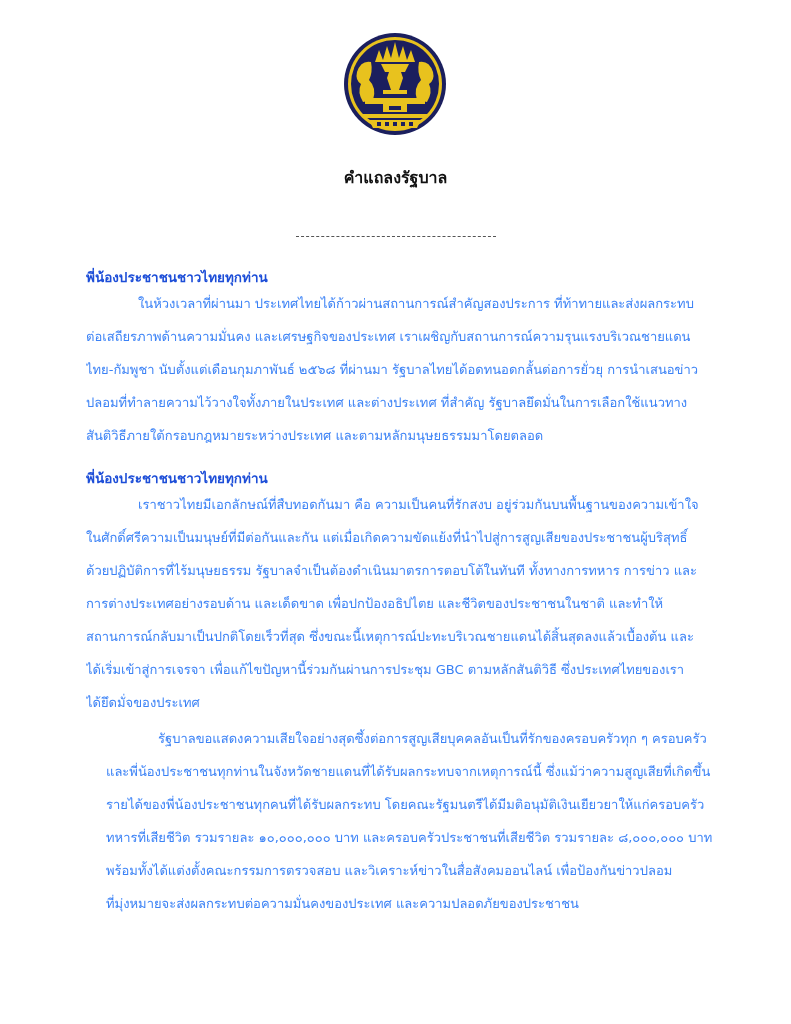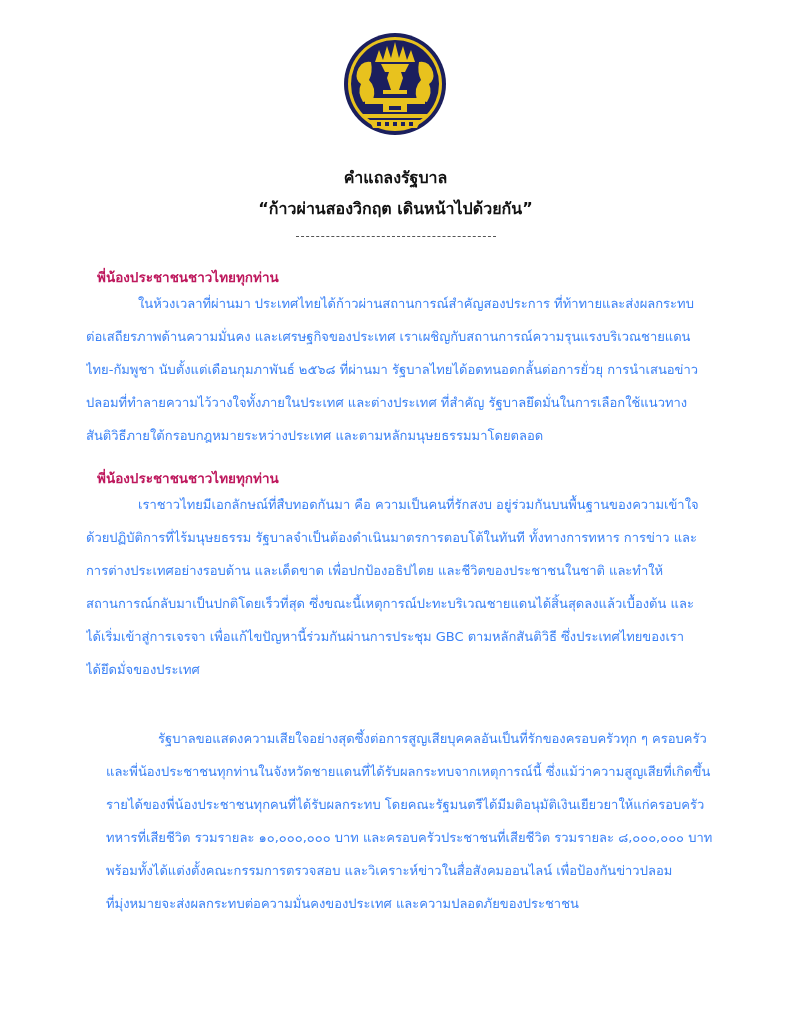--- a/index.html
+++ b/index.html
@@ -16,21 +16,21 @@
     position: absolute; left: 0; width: 791px; text-align: center;
     font-size: 16px; font-weight: bold; color: #111;
   }
   .t1 { top: 165px; }
   .t2 { top: 196px; }
   .divider {
     position: absolute; left: 296px; top: 236px; width: 200px; height: 0;
     border-top: 1px dashed #555;
   }
   .heading {
-    position: absolute; left: 97px; font-size: 13.5px; font-weight: bold; color: #be185d;
+    position: absolute; left: 86px; font-size: 13.5px; font-weight: bold; color: #1d4ed8;
   }
   .para {
     position: absolute; left: 86px; width: 624px;
     font-size: 13px; line-height: 33px; color: #3b82f6;
     text-align: justify;
   }
   .para .line { display: block; white-space: nowrap; overflow: hidden; }
   .para .indent { padding-left: 52px; }
 </style>
 </head>
@@ -55,35 +55,35 @@
       <rect x="22" y="66" width="60" height="6" fill="#e8c21e"></rect>
       <rect x="40" y="72" width="24" height="8" fill="#e8c21e"></rect>
       <rect x="46" y="74" width="12" height="4" fill="#1b1f5e"></rect>
       <rect x="20" y="82" width="64" height="4" fill="#e8c21e"></rect>
       <path d="M26 88 L78 88 L74 96 L30 96 Z" fill="#e8c21e"></path>
       <path d="M34 90 h4 v4 h-4z M42 90 h4 v4 h-4z M50 90 h4 v4 h-4z M58 90 h4 v4 h-4z M66 90 h4 v4 h-4z" fill="#1b1f5e"></path>
     </svg>
   </div>
 
   <div class="title t1">คำแถลงรัฐบาล</div>
-  <div class="title t2">“ก้าวผ่านสองวิกฤต เดินหน้าไปด้วยกัน”</div>
   <div class="divider"></div>
 
   <div class="heading" style="top:266px;">พี่น้องประชาชนชาวไทยทุกท่าน</div>
   <div class="para" style="top:287px;">
     <span class="line indent">ในห้วงเวลาที่ผ่านมา ประเทศไทยได้ก้าวผ่านสถานการณ์สำคัญสองประการ ที่ท้าทายและส่งผลกระทบ</span>
     <span class="line">ต่อเสถียรภาพด้านความมั่นคง และเศรษฐกิจของประเทศ เราเผชิญกับสถานการณ์ความรุนแรงบริเวณชายแดน</span>
     <span class="line">ไทย-กัมพูชา นับตั้งแต่เดือนกุมภาพันธ์ ๒๕๖๘ ที่ผ่านมา รัฐบาลไทยได้อดทนอดกลั้นต่อการยั่วยุ การนำเสนอข่าว</span>
     <span class="line">ปลอมที่ทำลายความไว้วางใจทั้งภายในประเทศ และต่างประเทศ ที่สำคัญ รัฐบาลยึดมั่นในการเลือกใช้แนวทาง</span>
     <span class="line">สันติวิธีภายใต้กรอบกฎหมายระหว่างประเทศ และตามหลักมนุษยธรรมมาโดยตลอด</span>
   </div>
 
   <div class="heading" style="top:467px;">พี่น้องประชาชนชาวไทยทุกท่าน</div>
   <div class="para" style="top:488px;">
     <span class="line indent">เราชาวไทยมีเอกลักษณ์ที่สืบทอดกันมา คือ ความเป็นคนที่รักสงบ อยู่ร่วมกันบนพื้นฐานของความเข้าใจ</span>
+    <span class="line">ในศักดิ์ศรีความเป็นมนุษย์ที่มีต่อกันและกัน แต่เมื่อเกิดความขัดแย้งที่นำไปสู่การสูญเสียของประชาชนผู้บริสุทธิ์</span>
     <span class="line">ด้วยปฏิบัติการที่ไร้มนุษยธรรม รัฐบาลจำเป็นต้องดำเนินมาตรการตอบโต้ในทันที ทั้งทางการทหาร การข่าว และ</span>
     <span class="line">การต่างประเทศอย่างรอบด้าน และเด็ดขาด เพื่อปกป้องอธิปไตย และชีวิตของประชาชนในชาติ และทำให้</span>
     <span class="line">สถานการณ์กลับมาเป็นปกติโดยเร็วที่สุด ซึ่งขณะนี้เหตุการณ์ปะทะบริเวณชายแดนได้สิ้นสุดลงแล้วเบื้องต้น และ</span>
     <span class="line">ได้เริ่มเข้าสู่การเจรจา เพื่อแก้ไขปัญหานี้ร่วมกันผ่านการประชุม GBC ตามหลักสันติวิธี ซึ่งประเทศไทยของเรา</span>
     <span class="line">ได้ยึดมั่จของประเทศ</span>
   </div>
 
   <div class="para" style="top:722px;margin-left:20px;">
     <span class="line indent">รัฐบาลขอแสดงความเสียใจอย่างสุดซึ้งต่อการสูญเสียบุคคลอันเป็นที่รักของครอบครัวทุก ๆ ครอบครัว</span>
     <span class="line">และพี่น้องประชาชนทุกท่านในจังหวัดชายแดนที่ได้รับผลกระทบจากเหตุการณ์นี้ ซึ่งแม้ว่าความสูญเสียที่เกิดขึ้น</span>

